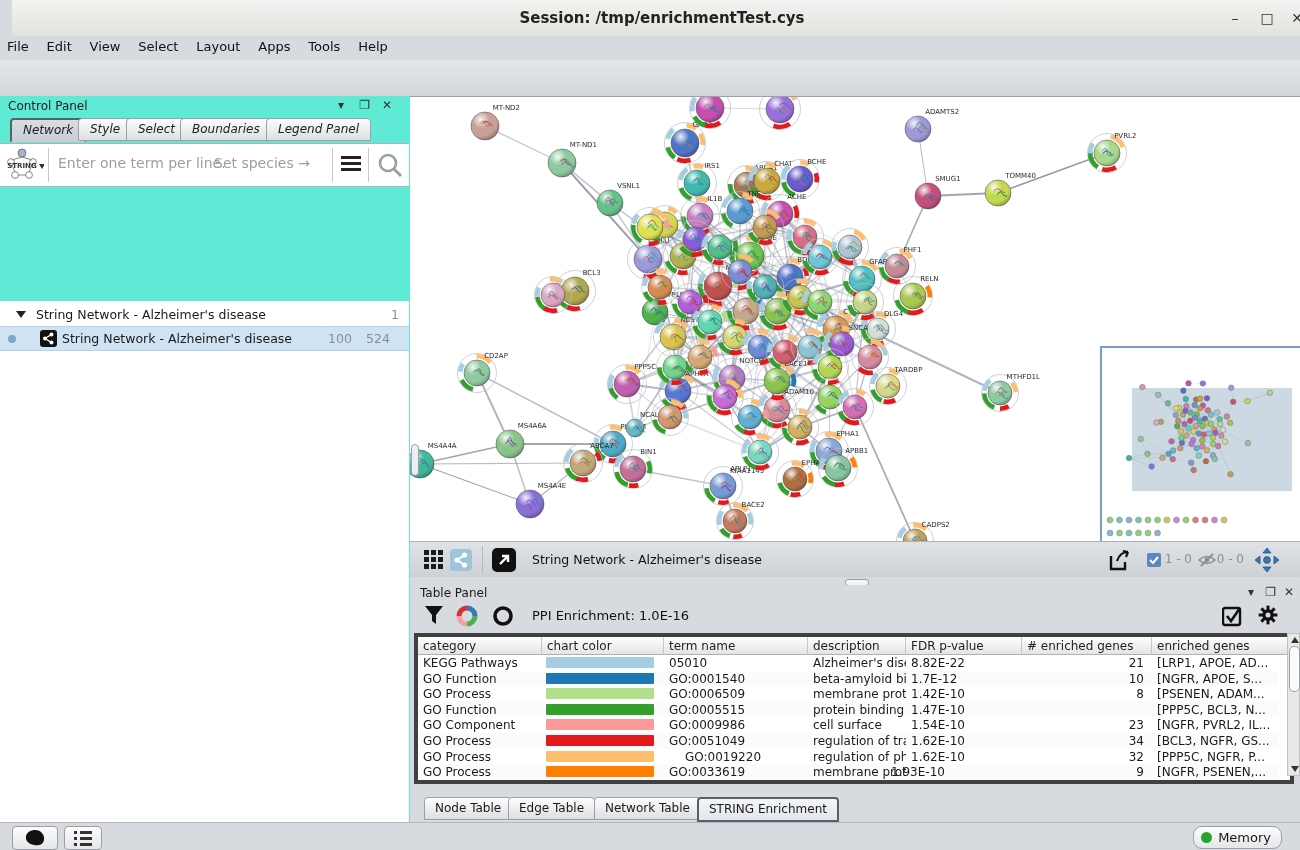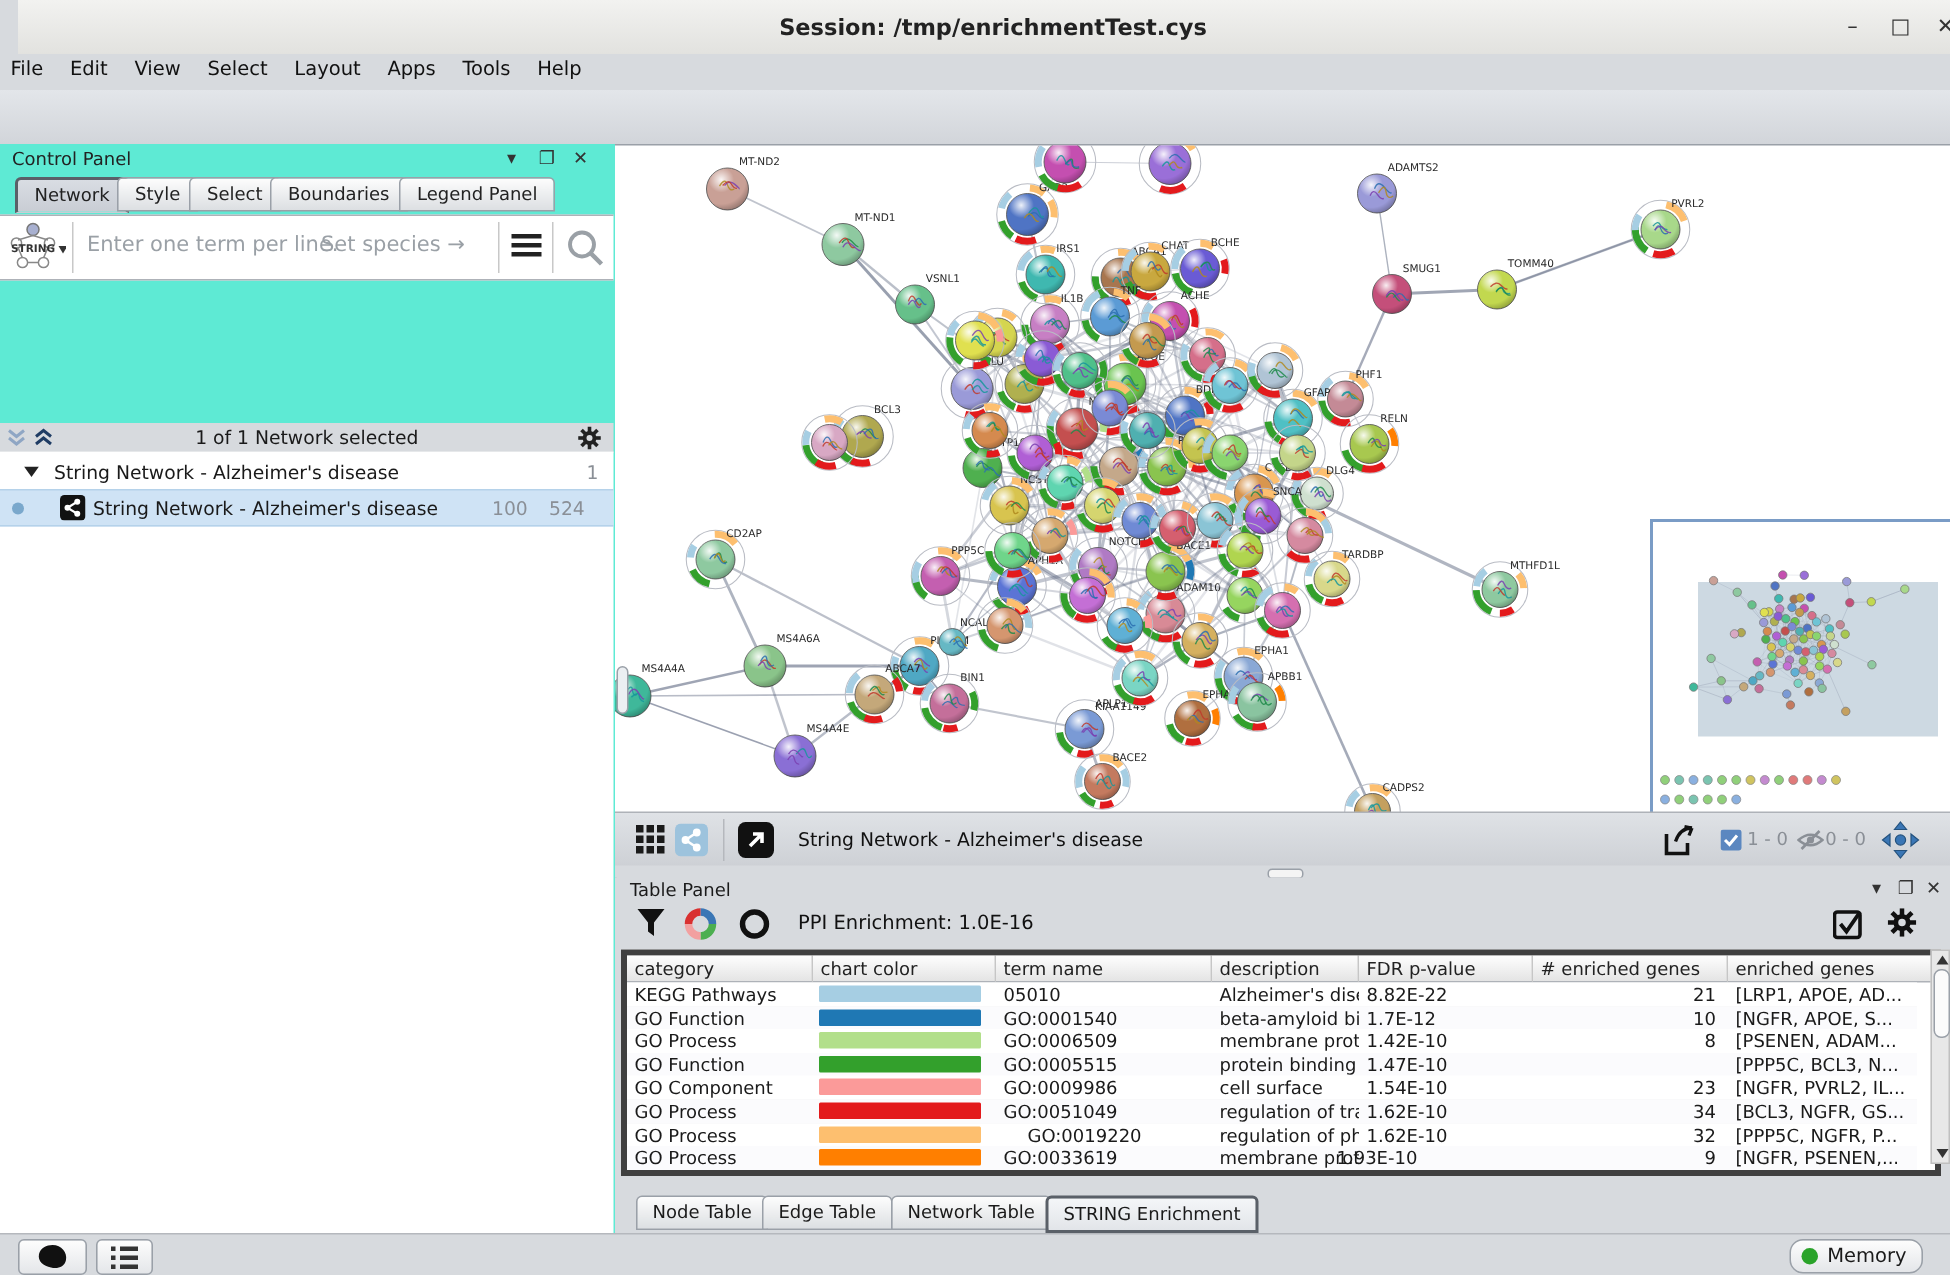--- a/index.html
+++ b/index.html
@@ -18,21 +18,21 @@
   
   #toolbar{left:0;top:60px;width:1300px;height:36px;background:linear-gradient(#e3e6ea,#d2d5da);border-bottom:1px solid #b5b8bd;}
   .tb-sep{top:65px;width:1px;height:26px;border-left:1px dotted #9aa0a8;}
   #search-box{left:358px;top:67px;width:232px;height:20px;border:1px solid #9aa0a8;background:#fff;
      font-size:12px;color:#777;padding:0 6px;line-height:20px;}
   
   #control-panel{left:0;top:96px;width:410px;height:726px;background:#5eead4;border-right:1px solid #aeb2b8;}
   #cp-header{left:8px;top:3px;font-size:12px;color:#222;}
   .panel-btns{font-size:12px;color:#333;}
   .tab{position:absolute;top:0;height:21px;line-height:21px;padding:0 11px;font-size:12px;
-     background:linear-gradient(#fdfdfd,#dcdfe2);border:1px solid #9aa0a8;border-radius:4px 4px 0 0;color:#222;}
+     background:linear-gradient(#fdfdfd,#dcdfe2);border:1px solid #9aa0a8;border-radius:4px 4px 0 0;color:#222;font-style:italic;}
   .tab.sel{background:linear-gradient(#d9dde3,#c9cdd4);border:2px solid #5a6068;border-bottom:1px solid #c9cdd4;font-weight:normal;}
   #string-bar{left:0px;top:143px;width:409px;height:42px;background:#fff;border-top:1px solid #aeb2b8;border-bottom:1px solid #aeb2b8;}
   .ph-text{color:#9aa0a6;font-size:14px;}
   #net-sel-row{left:0;top:186px;width:409px;height:19px;background:#d7dade;border-bottom:1px solid #c3c6ca;}
   #tree{left:0;top:205px;width:409px;height:615px;background:#fff;}
   .tree-row{position:absolute;left:0;width:409px;height:23px;line-height:23px;font-size:12.5px;}
   .tree-row.sel{background:#cfe3f5;border-top:1px solid #b5d2ea;border-bottom:1px solid #b5d2ea;}
   .count{color:#8a8f96;}
   
   #netview{left:410px;top:96px;width:890px;height:445px;background:#fff;border-top:1px solid #9aa0a8;}
@@ -189,41 +189,20 @@
         <div style="height:3px;background:#222;margin-bottom:3px"></div>
         <div style="height:3px;background:#222"></div>
     </div>
     <div class="abs" style="left:368px;top:4px;height:34px;border-left:1px solid #c8c8c8"></div>
     <svg class="abs" style="left:377px;top:8px" width="26" height="26">
       <circle cx="11" cy="11" r="8" fill="none" stroke="#9aa0a6" stroke-width="2.6"></circle>
         <line x1="17" y1="17" x2="24" y2="24" stroke="#9aa0a6" stroke-width="3"></line>
     </svg>
   </div>
 
-  <div id="net-sel-row" class="abs">
-    <svg class="abs" style="left:4px;top:3px" width="16" height="13">
-      <path d="M2 2 l5 4 l5 -4" fill="none" stroke="#8fa6c4" stroke-width="2"></path>
-        <path d="M2 7 l5 4 l5 -4" fill="none" stroke="#8fa6c4" stroke-width="2"></path>
-    </svg>
-    <svg class="abs" style="left:22px;top:3px" width="16" height="13">
-      <path d="M2 11 l5 -4 l5 4" fill="none" stroke="#1f3c64" stroke-width="2"></path>
-        <path d="M2 6 l5 -4 l5 4" fill="none" stroke="#1f3c64" stroke-width="2"></path>
-    </svg>
-    <div style="text-align:center;line-height:19px;font-size:12.5px">1 of 1 Network selected</div>
-    <svg class="abs" style="right:8px;top:2px" width="16" height="16" viewBox="0 0 16 16">
-      <g fill="#222">
-          <circle cx="8" cy="8" r="4.6"></circle>
-          <rect x="6.8" y="0.5" width="2.4" height="15"></rect>
-          <rect x="0.5" y="6.8" width="15" height="2.4"></rect>
-      <rect x="6.8" y="0.5" width="2.4" height="15" transform="rotate(45 8 8)"></rect>
-          <rect x="6.8" y="0.5" width="2.4" height="15" transform="rotate(-45 8 8)"></rect>
-        </g>
-      <circle cx="8" cy="8" r="2" fill="#d7dade"></circle>
-    </svg>
-  </div>
 
   <div id="tree" class="abs">
     <div class="tree-row" style="top:2px">
       <svg class="abs" style="left:16px;top:8px" width="12" height="8">
           <path d="M0 0 h10 l-5 7 z" fill="#222"></path>
         </svg>
       <span class="abs" style="left:36px">String Network - Alzheimer's disease</span>
       <span class="abs count" style="right:10px">1</span>
     </div>
     <div class="tree-row sel" style="top:25px">

